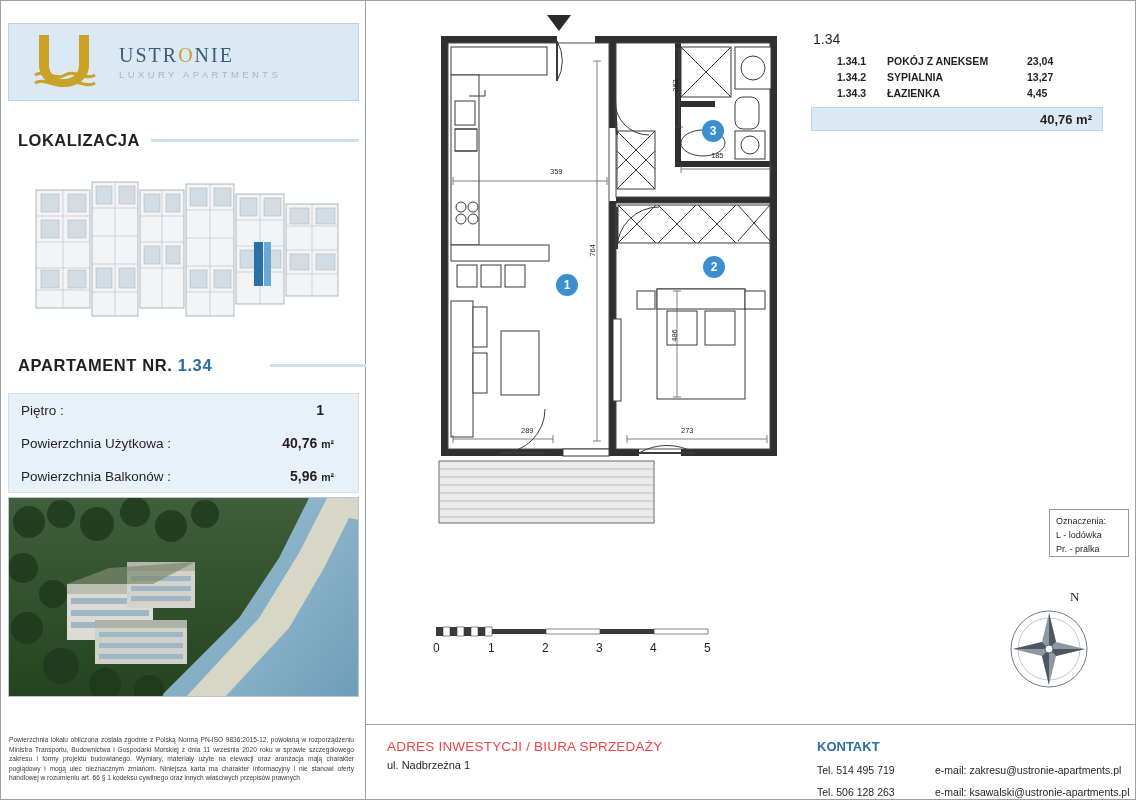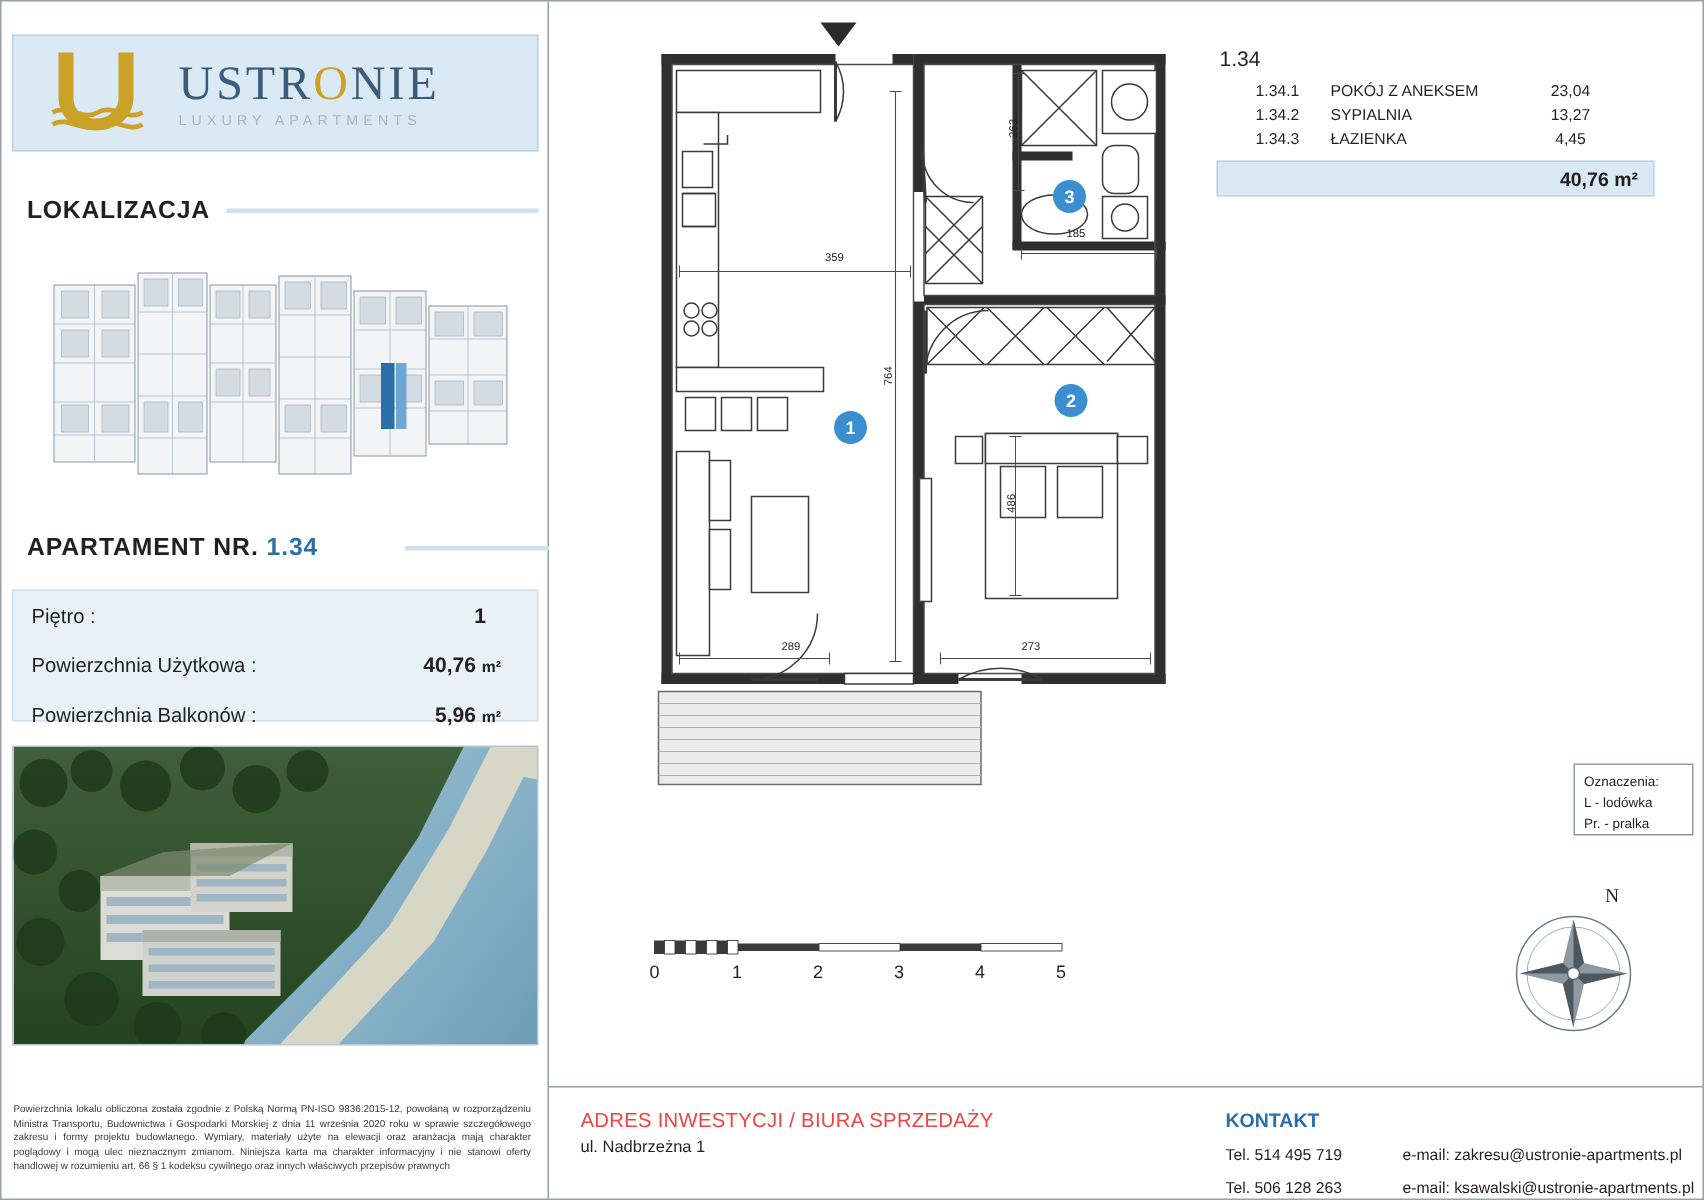--- a/index.html
+++ b/index.html
@@ -25,21 +25,21 @@
     position:absolute; left:7px; top:22px; width:351px; height:78px;
     background:#dbe9f4; border:1px solid #bcd3e6;
     display:flex; align-items:center;
   }
   .logo-mark {
     width:78px; height:62px; margin-left:22px; position:relative; flex:0 0 auto;
   }
   .logo-mark svg { display:block; }
   .logo-text { margin-left:10px; line-height:1; }
   .logo-text .brand {
-    font-size:32px; letter-spacing:2px; color:#3b5c79; font-weight:400;
+    font-size:20px; letter-spacing:2px; color:#3b5c79; font-weight:400;
     font-family:"Liberation Serif", serif;
   }
   .logo-text .brand b { color:#c9a227; font-weight:400; }
   .logo-text .sub {
     font-size:9.5px; letter-spacing:3.4px; color:#a9b6c4; margin-top:5px;
     font-family:"Liberation Sans", sans-serif;
   }
   .section-title {
     position:absolute; left:17px; top:130px;
     font-size:16.5px; font-weight:bold; letter-spacing:0.5px; color:#231f20;
@@ -55,21 +55,21 @@
   .apt-bar {
     position:absolute; left:7px; top:352px; width:351px; height:32px;
   }
   .apt-bar .label {
     position:absolute; left:10px; top:3px; font-size:16.5px; font-weight:bold; letter-spacing:0.6px;
   }
   .apt-bar .num { color:#2a6fa8; }
   .apt-bar .rule { position:absolute; left:262px; top:11px; width:96px; height:3px; background:#cfe0ee; }
 
   .info-box {
-    position:absolute; left:7px; top:392px; width:351px; height:88px;
+    position:absolute; left:7px; top:392px; width:351px; height:100px;
     background:#e8f1f8; border:1px solid #cfe0ee;
   }
   .info-row { position:relative; height:33px; }
   .info-row .k { position:absolute; left:12px; top:9px; font-size:13.5px; color:#231f20; }
   .info-row .v { position:absolute; right:24px; top:8px; font-size:14px; font-weight:bold; }
   .info-row .v small { font-size:10.5px; font-weight:bold; }
   .info-row.first .k { font-weight:normal; }
   .info-row.first .v { right:34px; }
 
   .photo {
@@ -98,25 +98,25 @@
   .footer .contact-title { font-size:13px; font-weight:bold; color:#2a6fa8; }
   .footer .crow { font-size:10.5px; margin-top:10px; display:flex; }
   .footer .crow .tel { width:118px; }
   .footer .crow .mail { }
 
   
   .table-box {
     position:absolute; left:810px; top:30px; width:292px;
   }
   .tbl-title { font-size:14px; margin-bottom:6px; padding-left:2px; }
-  table.rooms { border-collapse:collapse; width:292px; font-size:10.5px; }
+  table.rooms { border-collapse:collapse; width:292px; font-size:10.5px;font-weight:bold; }
   table.rooms td { padding:2px 4px; vertical-align:middle; }
   table.rooms td.code { width:72px; padding-left:26px; }
   table.rooms td.nm { width:140px; }
-  table.rooms td.ar { text-align:center; padding-right:36px; }
+  table.rooms td.ar { text-align:left; padding-right:36px; }
   .total-bar {
     width:292px; height:24px; background:#dbe9f4; border:1px solid #bcd3e6;
     margin-top:6px; position:relative;
   }
   .total-bar span {
     position:absolute; right:10px; top:4px; font-size:13px; font-weight:bold;
   }
 
   .legend-box {
     position:absolute; left:1048px; top:508px; width:80px; height:48px;

